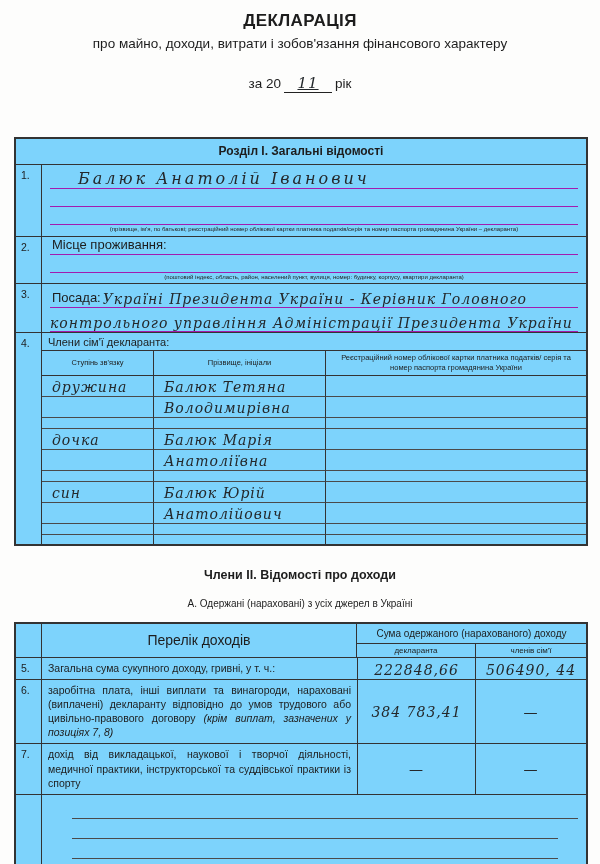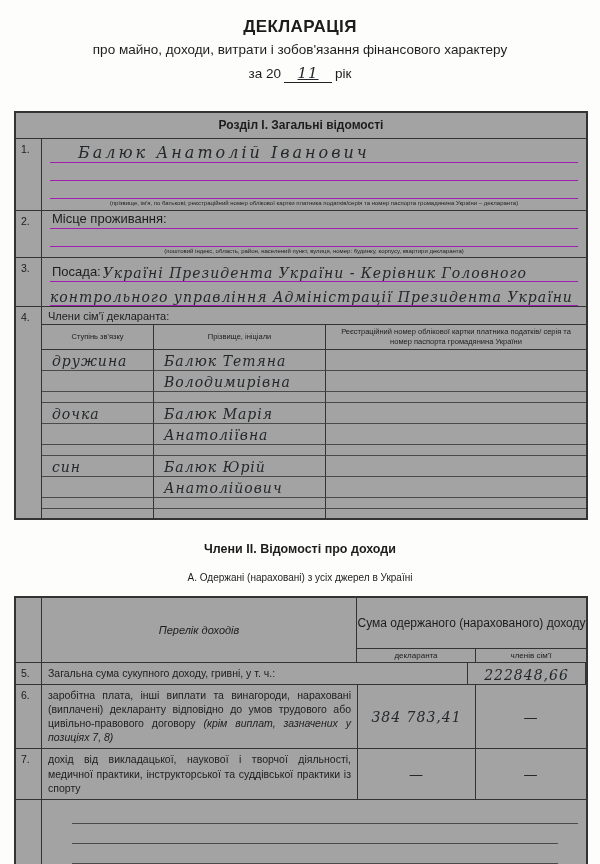--- a/index.html
+++ b/index.html
@@ -2,37 +2,37 @@
 <html><head>
 <meta charset="utf-8">
 <style>
   html,body { margin:0; padding:0; background:#ffffff; }
   .page {
     position:relative; width:600px; height:864px; overflow:hidden;
     background:#fdfdfc; box-sizing:border-box;
     font-family:"Liberation Sans", sans-serif; color:#1d1d1d;
   }
   
-  .doc-header { text-align:center; padding-top:17px; }
+  .doc-header { text-align:center; padding-top:11px; }
   .title { font-size:17px; font-weight:bold; letter-spacing:.4px; }
   .subtitle { font-size:13.5px; margin-top:5px; }
   .yearline { font-size:13.5px; margin-top:7px; }
   .year-hw {
     display:inline-block; width:48px; text-align:center;
-    border-bottom:1.6px solid #222; margin:0 3px;
+    border-bottom:1.6px solid #222; margin:16px 3px;
     font-family:"DejaVu Serif", serif; font-style:italic; font-size:15px; color:#24282b;text-decoration:underline;
   }
   
   .hw { font-family:"DejaVu Serif", serif; font-style:italic; color:#24282b; letter-spacing:1px; }
   .hw-name { font-size:16px; letter-spacing:3px; padding-left:28px; }
   .hw-pos  { font-size:14px; letter-spacing:1px; }
   .hw-fam  { font-size:14px; }
   .hw-amt  { font-size:14px; letter-spacing:1px; }
   
-  .tbl { margin:0 12px 0 14px; border:2px solid #333; background:#a3a3a3; }
+  .tbl { margin:0 12px 0 14px; border:2px solid #333; background:#7dd3fc; }
   .numcol {
     width:26px; flex-shrink:0; box-sizing:border-box;
     border-right:1.4px solid #333; font-size:10.5px; padding:4px 0 0 5px;
   }
   .caption { font-size:6px; line-height:1.25; color:#222; text-align:center; padding:1px 2px 2px; }
   
   .table1 { margin-top:28px; }
   .t1-heading { text-align:center; font-weight:bold; font-size:12px; padding:5px 0 6px; border-bottom:1.4px solid #333; }
   .t1-row { display:flex; border-bottom:1.4px solid #333; }
   .t1-row.last { border-bottom:none; }
@@ -52,23 +52,23 @@
   .fam-body { margin:0 -4px; }
   .fam-line { display:flex; }
   .fam-line .cell { border-bottom:1px solid #4a4a4a; min-height:21px; display:flex; align-items:flex-end; padding:0 0 1px 10px; box-sizing:border-box; }
   .fam-line.blank .cell { min-height:11px; padding-left:0; }
   .fam-line.noline .cell { border-bottom:none; min-height:9px; }
   
   .s2-heading { text-align:center; font-weight:bold; font-size:12.5px; margin-top:22px; }
   .s2-sub { text-align:center; font-size:10px; margin-top:16px; }
   .table2 { margin-top:13px; }
   .t2-header { display:flex; border-bottom:1px solid #333; }
-  .t2-list { flex:1; display:flex; align-items:center; justify-content:center; font-size:11px;font-style:italic; }
+  .t2-list { flex:1; display:flex; align-items:center; justify-content:center; font-size:14px; }
   .t2-sums { width:230px; flex-shrink:0; border-left:1px solid #333; box-sizing:border-box; }
-  .t2-sum-title { font-size:12px; text-align:center; border-bottom:1px solid #333; padding:18px 0; }
+  .t2-sum-title { font-size:10px; text-align:center; border-bottom:1px solid #333; padding:4px 0; }
   .t2-sum-cols { display:flex; }
   .t2-decl { width:119px; flex-shrink:0; border-right:1px solid #333; box-sizing:border-box; font-size:8px; text-align:center; padding:2px 0; }
   .t2-fam { flex:1; font-size:8px; text-align:center; padding:2px 0; }
   .t2-row { display:flex; border-bottom:1px solid #333; }
   .t2-text { flex:1; font-size:10.5px; line-height:1.35; padding:3px 6px 4px; text-align:justify; }
   .t2-vdecl { width:119px; flex-shrink:0; border-left:1px solid #333; border-right:1px solid #333; box-sizing:border-box; display:flex; align-items:center; justify-content:center; }
   .t2-vfam { width:110px; flex-shrink:0; display:flex; align-items:center; justify-content:center; }
   .t2-row.r5 .t2-vdecl, .t2-row.r5 .t2-vfam { align-items:flex-end; padding-bottom:1px; }
   .it { font-style:italic; }
   
@@ -236,20 +236,23 @@
         </div>
       </div>
     </div>
 
     <div class="t2-row r5">
       <div class="numcol">5.</div>
       <div class="t2-text"><span>Загальна сума сукупного доходу, гривні, у т. ч.:</span></div>
       <div class="t2-vdecl">
           <span class="hw hw-amt">222848,66</span>
         </div>
+      <div class="t2-vfam">
+          <span class="hw hw-amt">506490, 44</span>
+        </div>
     </div>
 
     <div class="t2-row">
       <div class="numcol">6.</div>
       <div class="t2-text"><span>заробітна плата, інші виплати та винагороди, нараховані (виплачені) декларанту відповідно до умов трудового або цивільно-правового договору</span> <span class="it">(крім виплат, зазначених у позиціях 7, 8)</span></div>
       <div class="t2-vdecl">
           <span class="hw hw-amt">384 783,41</span>
         </div>
       <div class="t2-vfam">
           <span class="hw hw-amt">—</span>

